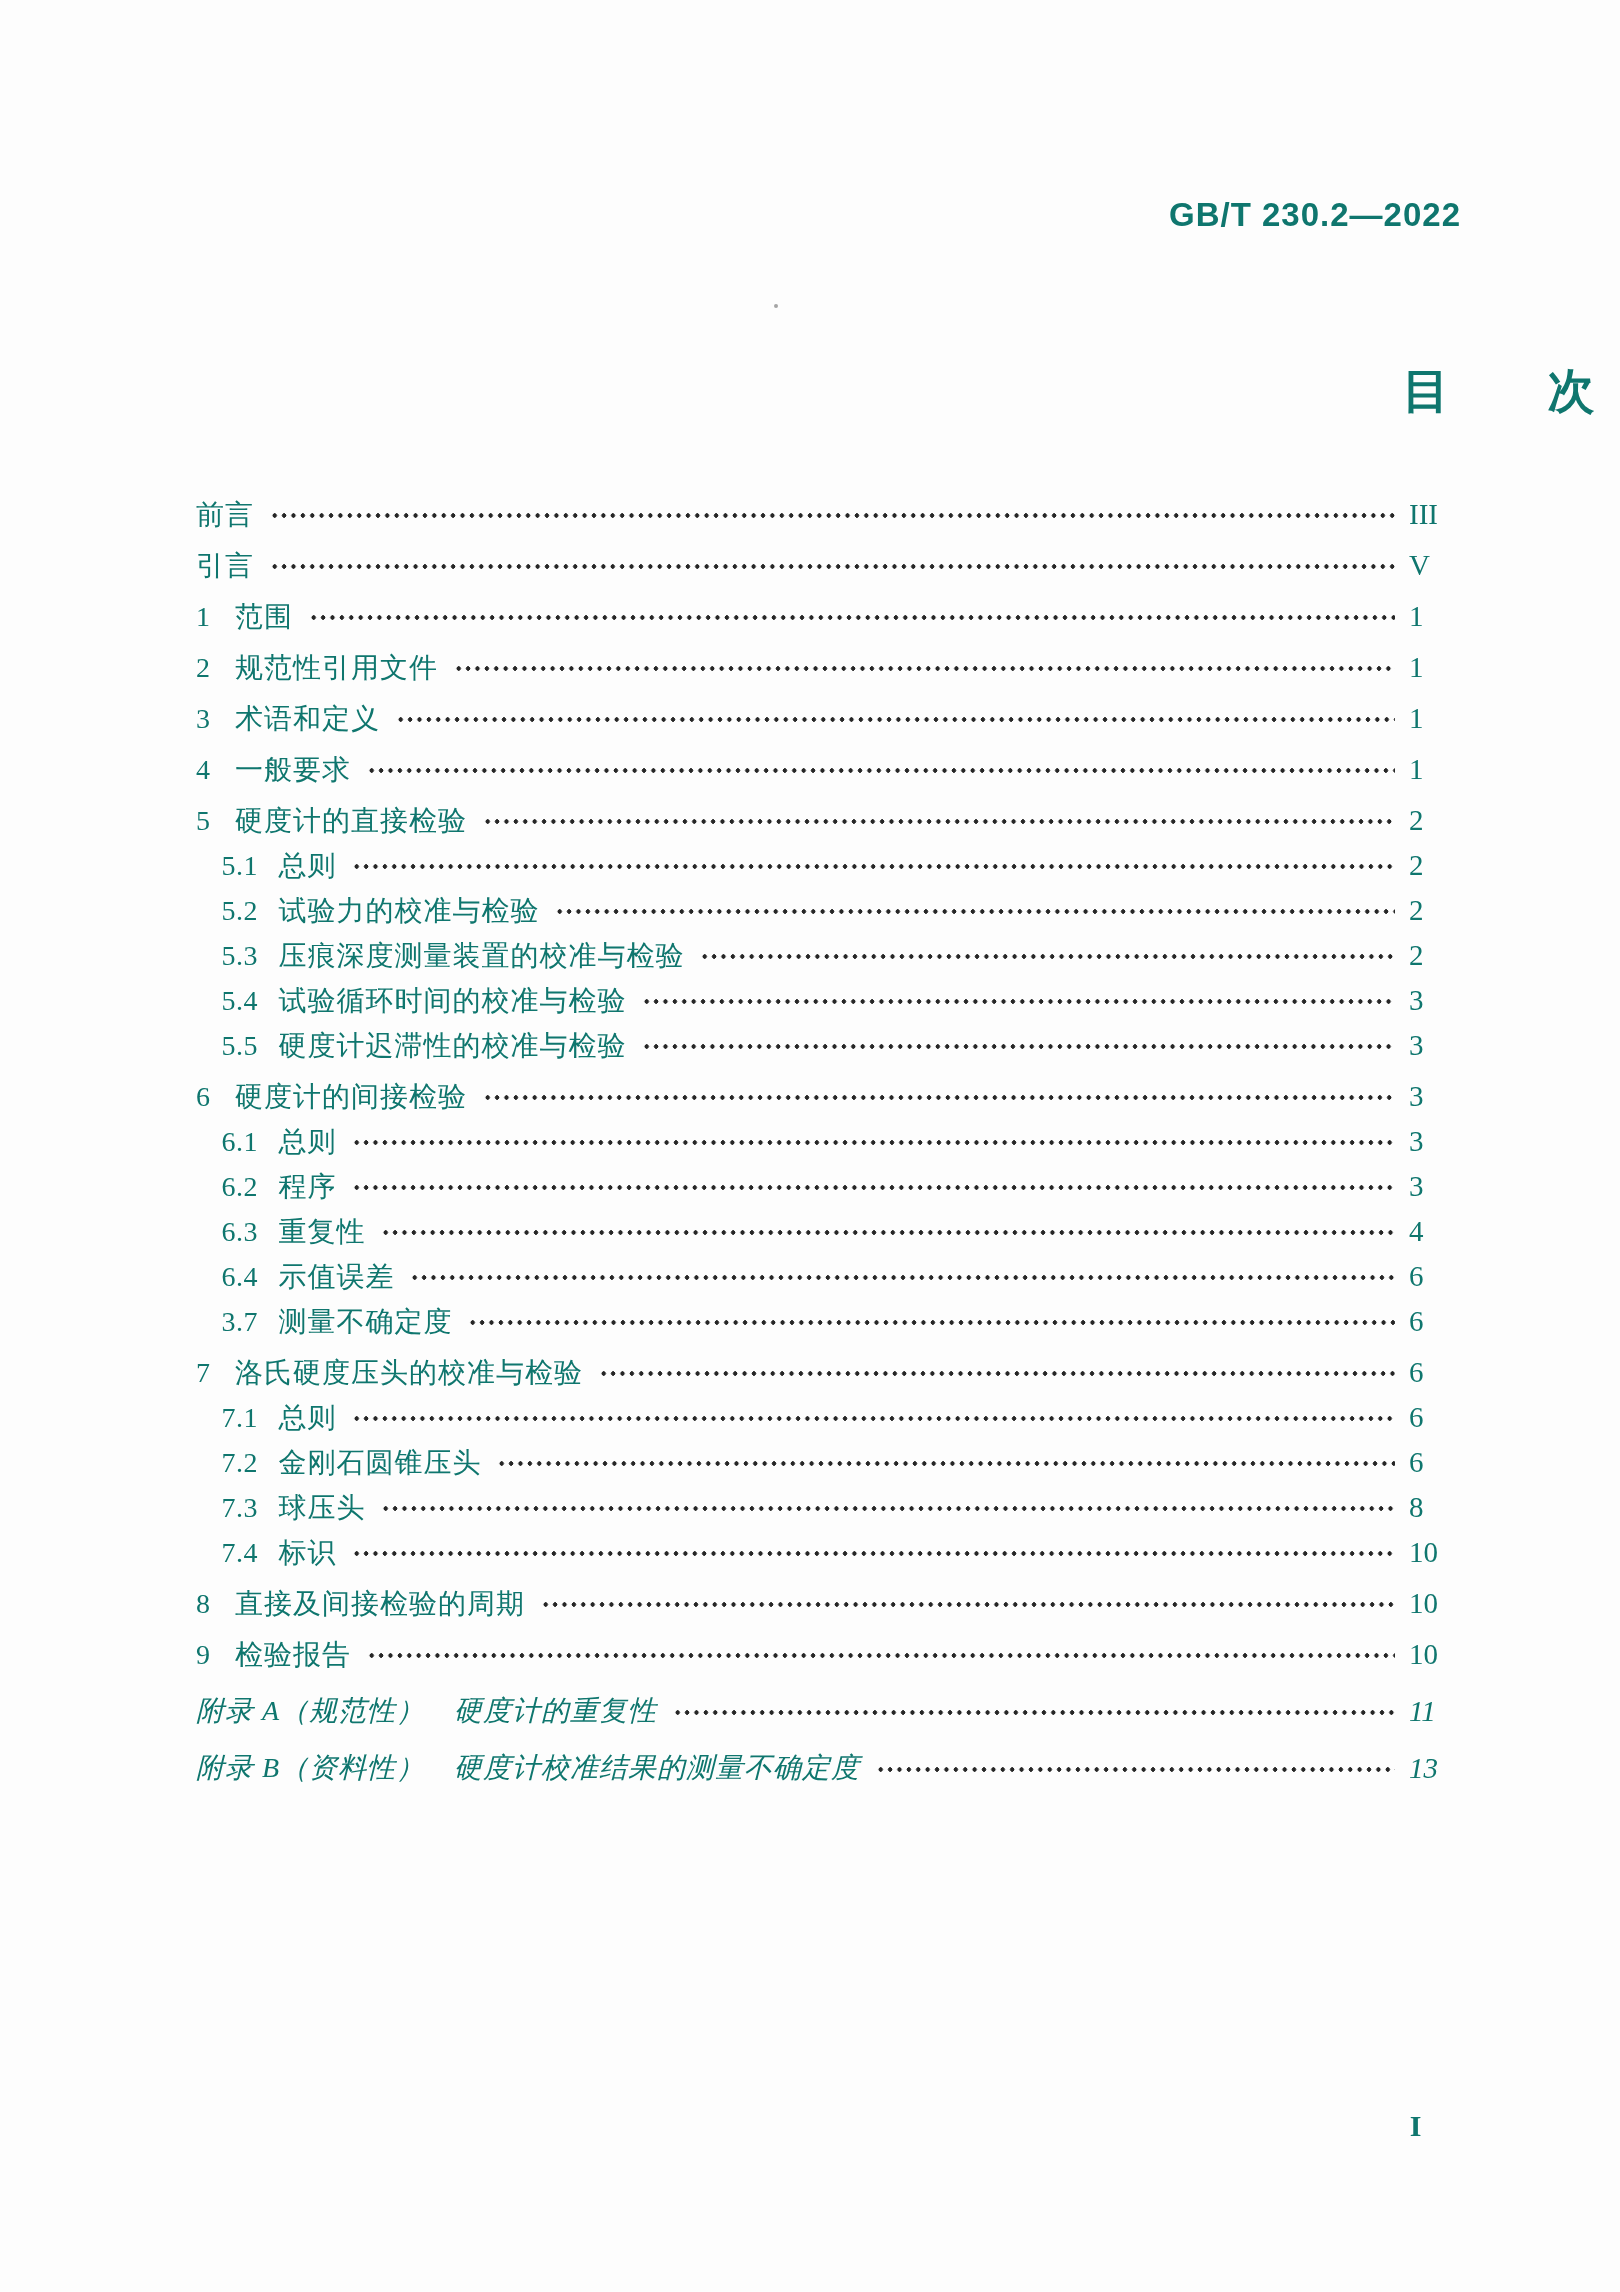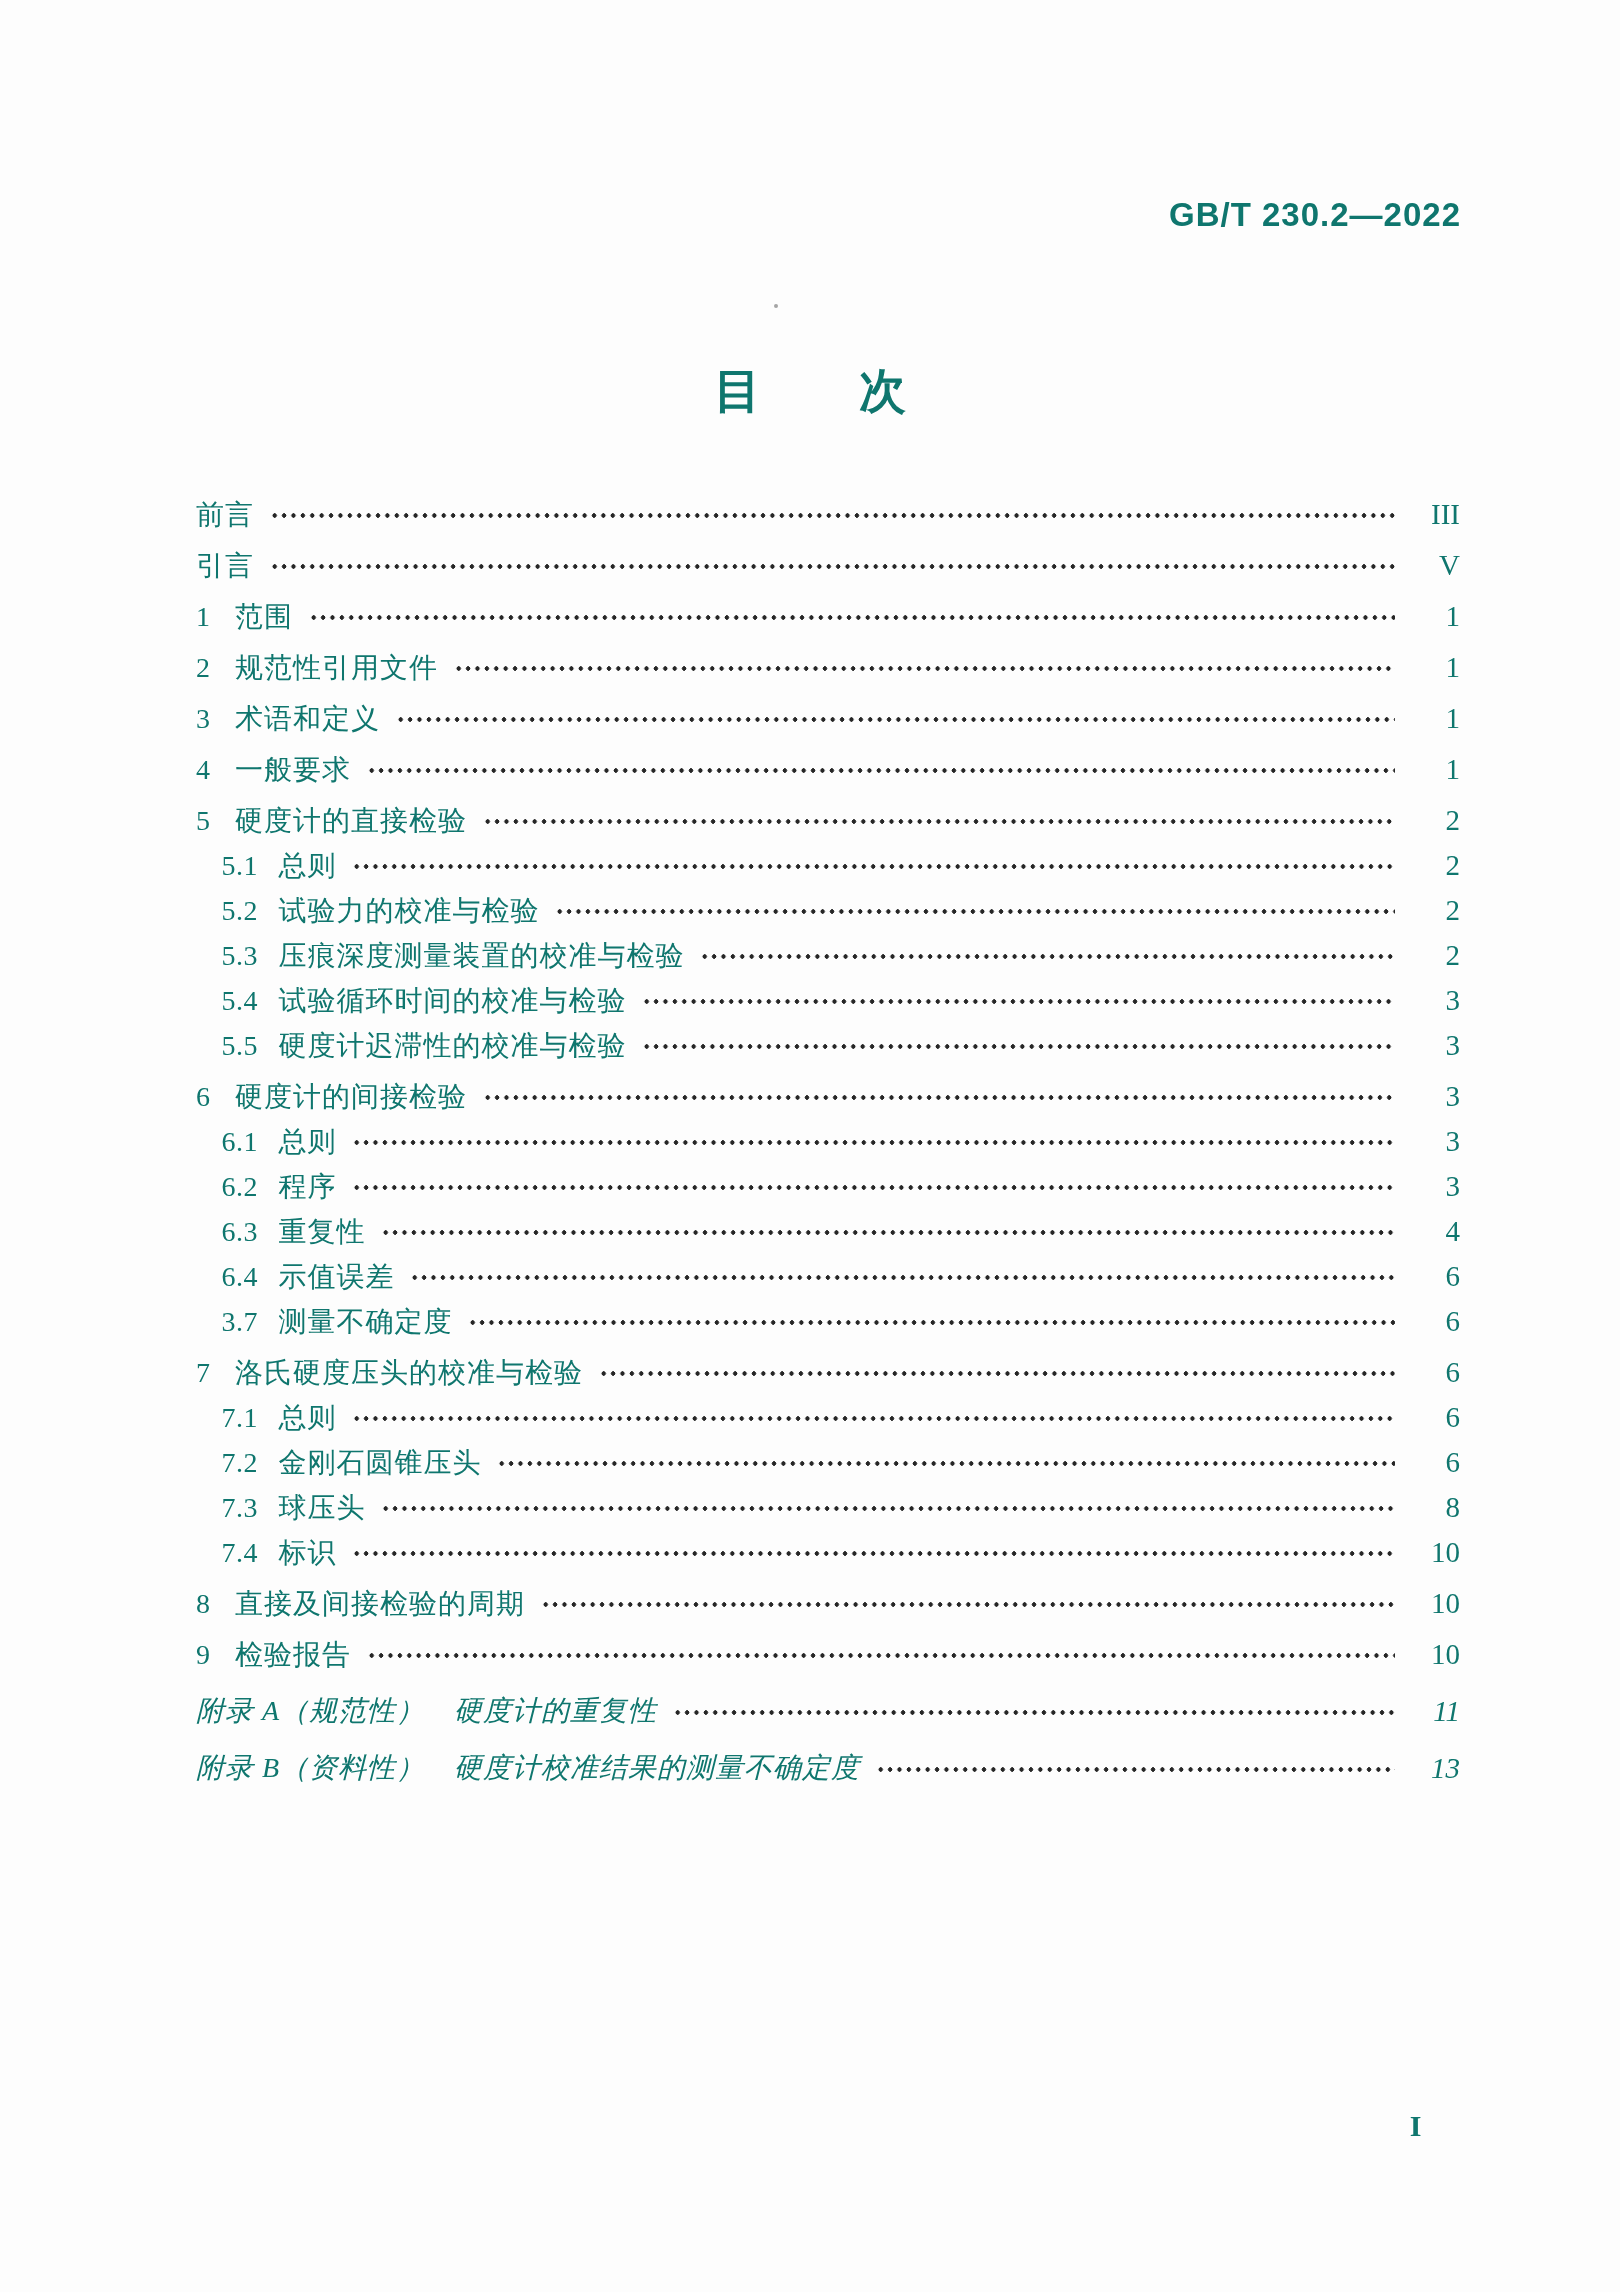--- a/index.html
+++ b/index.html
@@ -25,21 +25,21 @@
     font-weight: 700;
     font-size: 33px;
     letter-spacing: 1px;
     white-space: nowrap;
   }
   .page-title {
     position: absolute;
     top: 329px;
     left: 0;
     width: 100%;
-    text-align: center;
+    text-align: right;
     font-family: Liberation Sans, sans-serif;
     font-weight: 700;
     font-size: 47px;
     letter-spacing: 25.5px;
     text-indent: 25.5px;
     white-space: nowrap;
   }
   .toc {
     position: absolute;
     left: 196px;
@@ -74,21 +74,21 @@
     align-self: stretch;
     margin-right: 13.7px;
     background-image: radial-gradient(circle, #262626 2.1px, rgba(0,0,0,0) 2.5px);
     background-size: 9.4px 9.4px;
     background-repeat: repeat-x;
     background-position: left 54%;
   }
   .toc-page {
     flex: 0 0 auto;
     min-width: 51px;
-    text-align: right;
+    text-align: left;
     font-size: 29px;
     font-family: "Liberation Serif", "DejaVu Serif", "DejaVu Sans", serif;
   }
   .footer-page-num {
     position: absolute;
     top: 2109px;
     left: 1396px;
     width: 39px;
     text-align: center;
     font-size: 30px;

